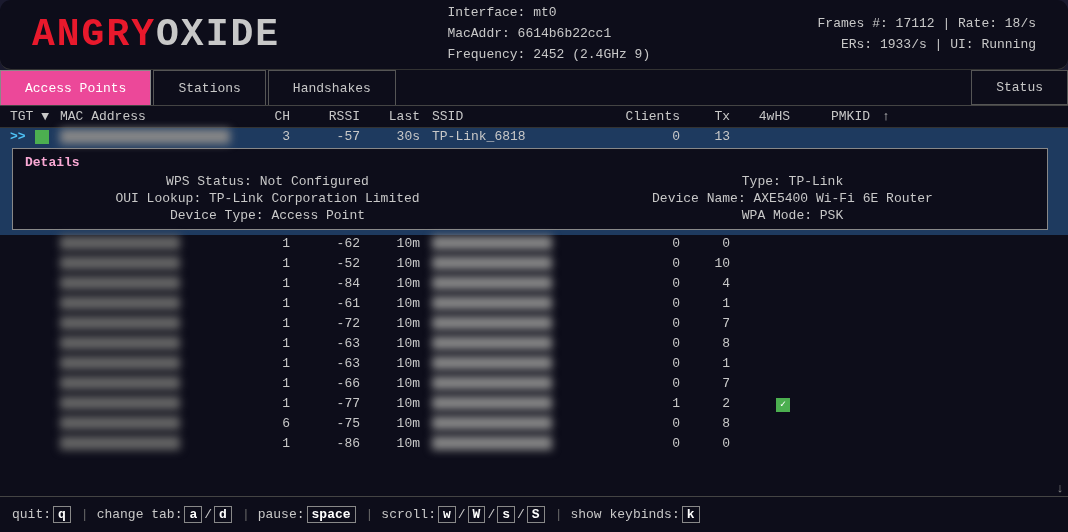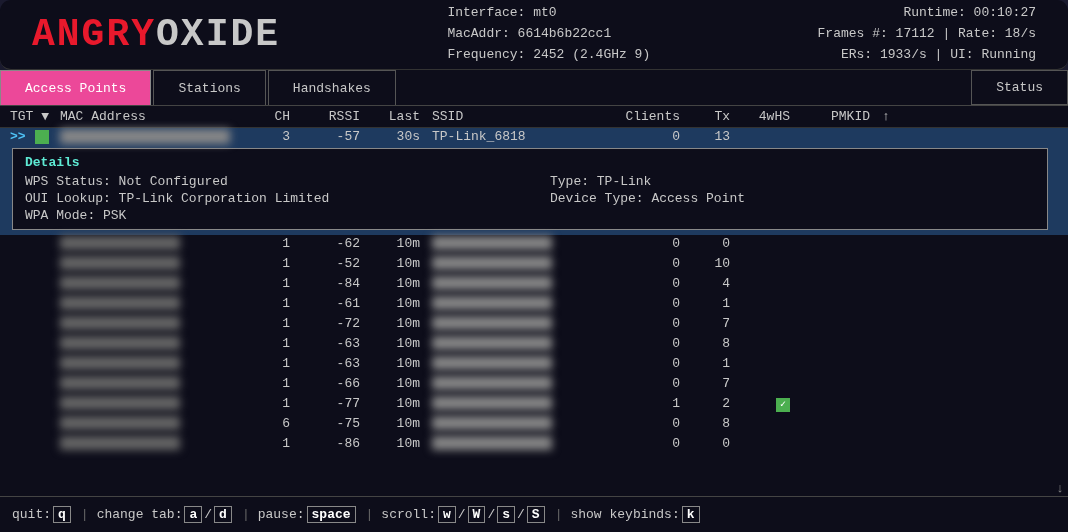--- a/index.html
+++ b/index.html
@@ -116,28 +116,29 @@
     .details-panel {
       background: #0d0d1a;
       border: 1px solid #888;
       margin: 4px 8px;
       padding: 6px 12px;
       font-size: 13px;
       color: #c8c8c8;
       width: calc(100% - 24px);
     }
     .details-title {
-      color: #5eead4;
+      color: #f9a8d4;
       font-weight: bold;
       margin-bottom: 4px;
     }
     .details-grid {
       display: grid;
       grid-template-columns: 1fr 1fr;
       gap: 2px 40px;
+      text-align: center;
     }
 
     
     .c-tgt { width: 50px; margin-left: 6px; }
     .c-mac { width: 170px; }
     .c-ch  { width: 60px; text-align: right; }
     .c-rssi { width: 70px; text-align: right; }
     .c-last { width: 60px; text-align: right; }
     .c-ssid { width: 180px; padding-left: 12px; }
     .c-clients { width: 80px; text-align: right; }
@@ -201,21 +202,20 @@
 <div class="header">
   <div class="logo">
     <span class="logo-angry">ANGRY</span><span class="logo-oxide">OXIDE</span>
   </div>
   <div class="header-center">
     <div>Interface: mt0</div>
     <div>MacAddr: 6614b6b22cc1</div>
     <div>Frequency: 2452 (2.4GHz 9)</div>
   </div>
   <div class="header-right">
-    <div>Runtime: 00:10:27</div>
     <div>Frames #: 17112 | Rate: 18/s</div>
     <div>ERs: 1933/s | UI: Running</div>
   </div>
 </div>
 
 <div class="tabs">
   <div class="tab active">
     <span>Access Points</span>
   </div>
   <div class="tab">
@@ -262,20 +262,21 @@
       <span class="c-4whs"></span>
       <span class="c-pmkid"></span>
     </div>
 
     <div class="details-panel">
       <div class="details-title">Details</div>
       <div class="details-grid">
         <span>WPS Status: Not Configured</span>
         <span>Type: TP-Link</span>
         <span>OUI Lookup: TP-Link Corporation Limited</span>
+        <span>Device Name: AXE5400 Wi-Fi 6E Router</span>
         <span>Device Type: Access Point</span>
         <span>WPA Mode: PSK</span>
       </div>
     </div>
   </div>
 
   <div id="table-rows">
       <div class="table-row">
     <span class="c-tgt">&nbsp;&nbsp;&nbsp;&nbsp;</span>
     <span class="c-mac"><span class="blurred" style="width:120px;height:14px;display:inline-block;background:#666;">&nbsp;&nbsp;&nbsp;&nbsp;&nbsp;&nbsp;&nbsp;&nbsp;&nbsp;&nbsp;&nbsp;&nbsp;&nbsp;&nbsp;</span></span>

